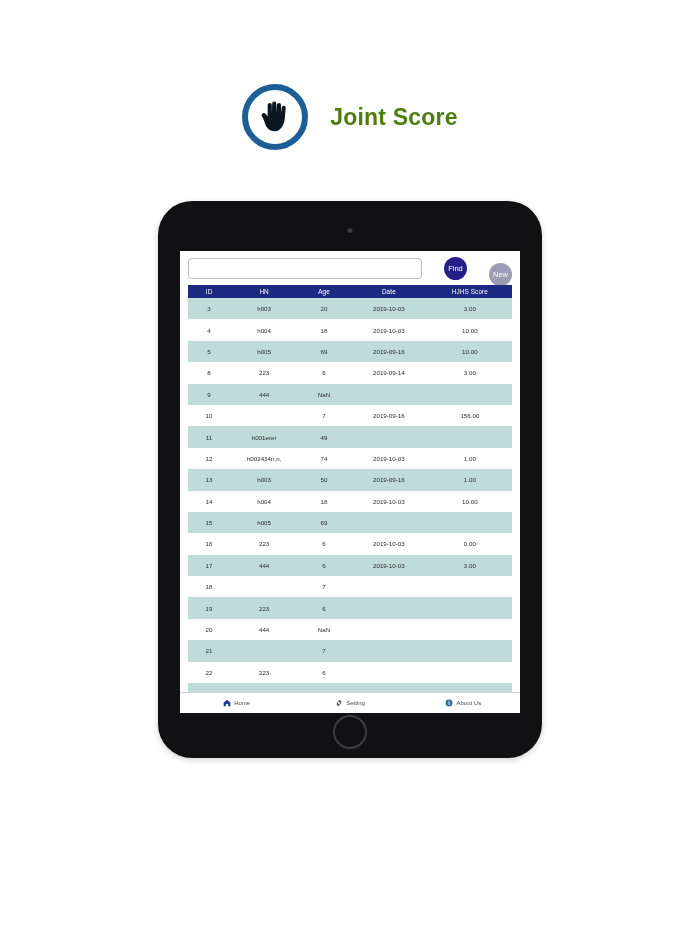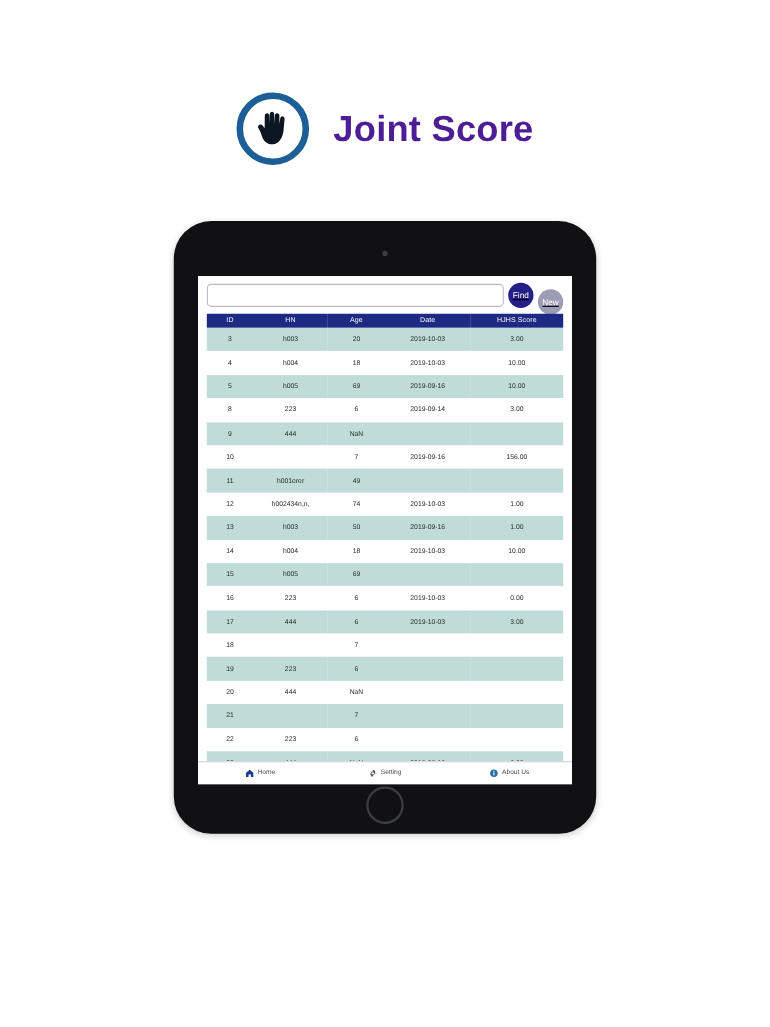--- a/index.html
+++ b/index.html
@@ -32,23 +32,23 @@
     border-radius: 50%;
     background: #ffffff;
     border: 6px solid #1b5f96;
     box-sizing: border-box;
     display: flex;
     align-items: center;
     justify-content: center;
   }
   .brand-logo svg { display: block; }
   .brand-title {
-    font-size: 33px;
+    font-size: 23px;
     font-weight: bold;
-    color: #4c1d95;
+    color: #4d7c0f;
     letter-spacing: 0.2px;
     white-space: nowrap;
   }
 
   
   .device {
     position: absolute;
     left: 158px;
     top: 201px;
     width: 384px;
@@ -92,24 +92,23 @@
     display: flex;
     flex-direction: column;
   }
 
   
   .searchbar {
     height: 34px;
     display: flex;
     align-items: center;
     padding: 0 8px;
-    gap: 4px;
+    gap: 22px;
     box-sizing: border-box;
     background: #ffffff;
-    text-decoration: underline;
   }
   .search-input {
     flex: 1;
     height: 21px;
     border: 1px solid #b9bcc2;
     border-radius: 4px;
     background: #ffffff;
     font-family: "Liberation Sans", sans-serif;
     font-size: 9px;
     color: #333;

